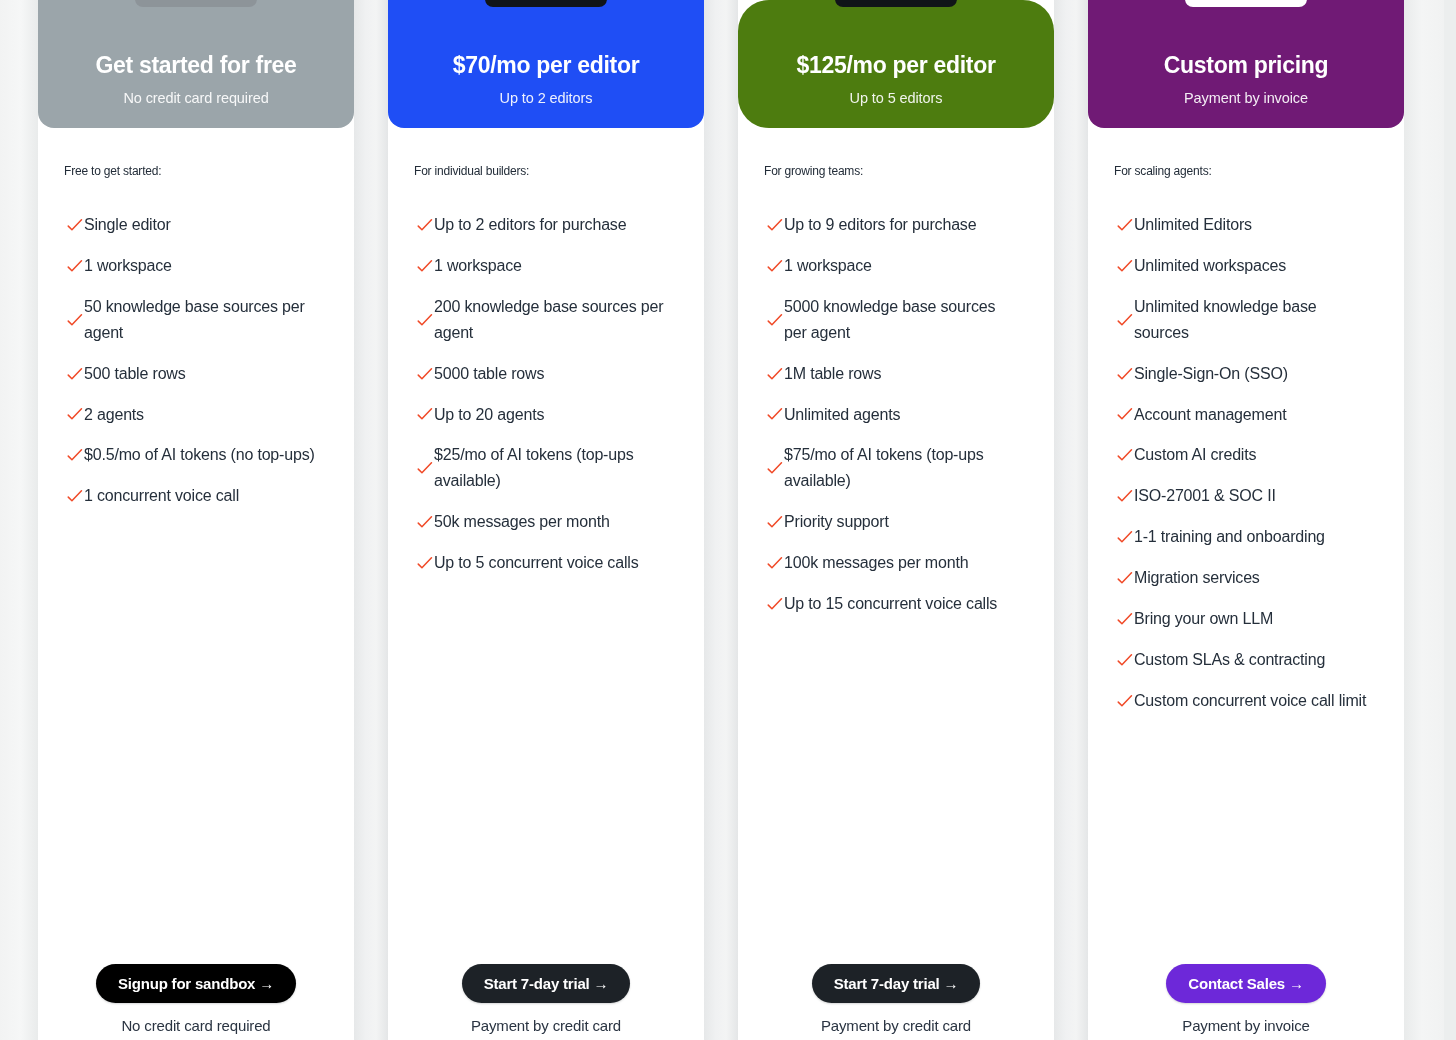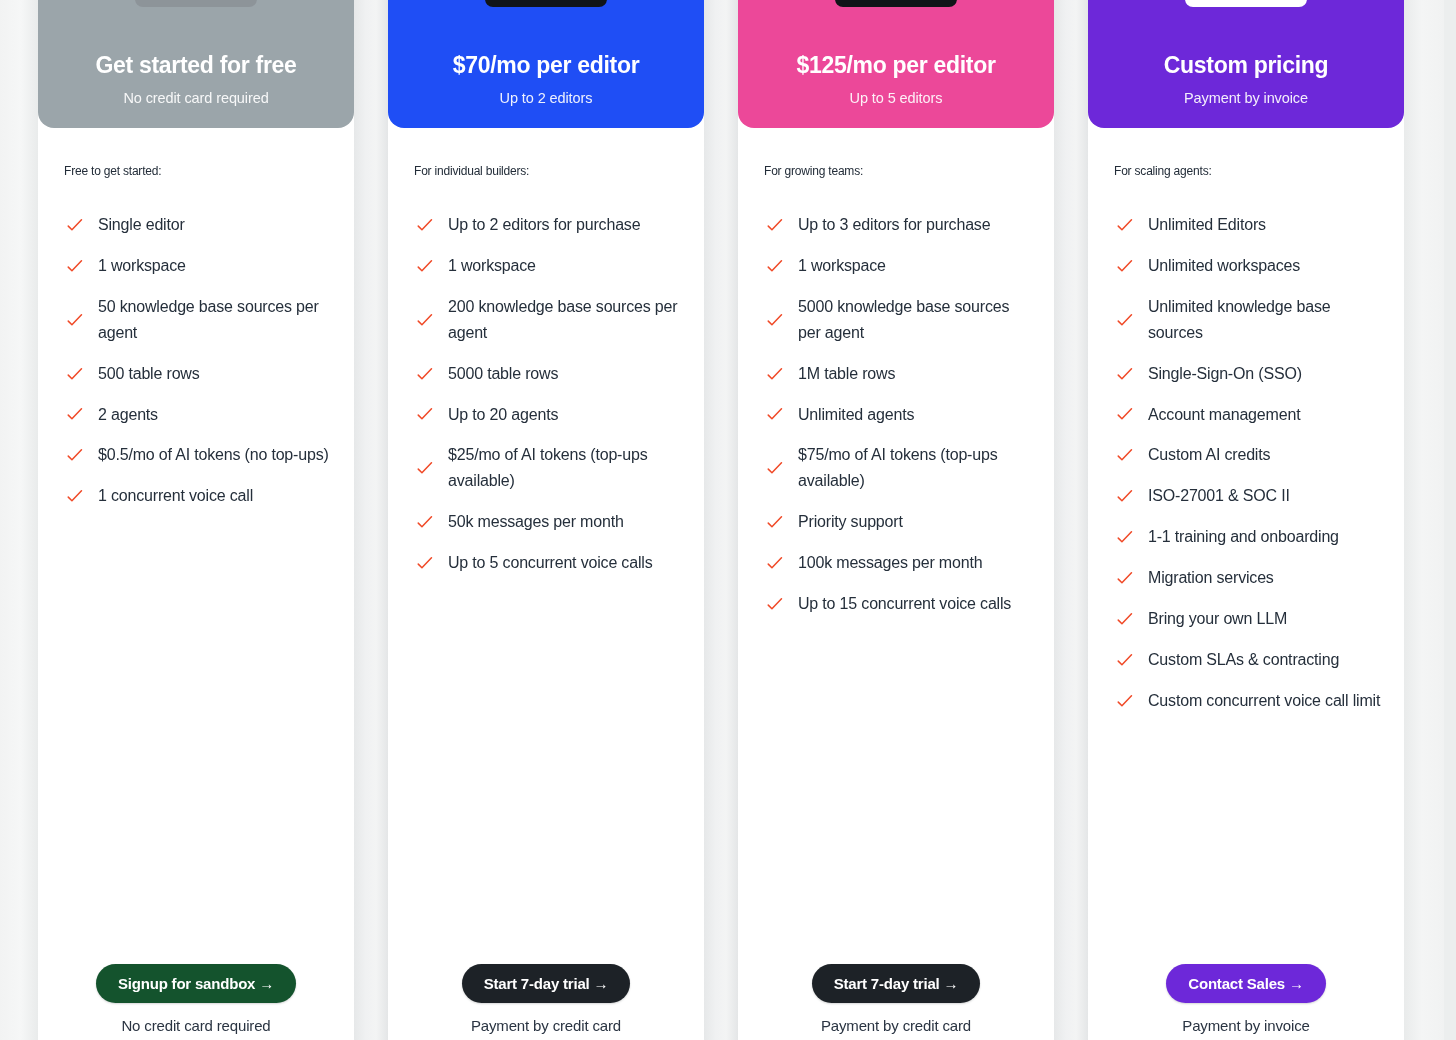--- a/index.html
+++ b/index.html
@@ -111,21 +111,20 @@
   .feature-list {
     list-style: none;
     display: flex;
     flex-direction: column;
     gap: 15px;
   }
 
   .feature-item {
     display: flex;
     align-items: center;
-    gap: 14px;
     padding-left: 2px;
   }
 
   .check-icon {
     flex: 0 0 18px;
     width: 18px;
     height: 18px;
     display: block;
   }
 
@@ -223,21 +222,21 @@
           </li>
           <li class="feature-item">
             <span class="check-icon"><svg viewBox="0 0 20 20" width="18" height="18" aria-hidden="true">
                 <path d="M2.5 11.2 L6.6 15.2 L17.2 4.2" fill="none" stroke="#f04a28" stroke-width="1.7" stroke-linecap="round" stroke-linejoin="round"></path>
               </svg></span>
             <span class="feature-text">1 concurrent voice call</span>
           </li>
         </ul>
       </div>
       <div class="plan-footer">
-        <button class="cta-button" style="background:#14532d;text-align:center;">Signup for sandbox →</button>
+        <button class="cta-button" style="background:#000000;text-align:center;">Signup for sandbox →</button>
         <div class="footer-note">No credit card required</div>
       </div>
     </div>
     <div class="gutter"></div>
     <div class="plan-card individual">
       <div class="plan-banner" style="background:#1f4ef5;">
         <div class="plan-badge-stub" style="background:#101418;"></div>
         <div class="plan-price">$70/mo per editor</div>
         <div class="plan-subnote">Up to 2 editors</div>
       </div>
@@ -294,33 +293,33 @@
           </li>
         </ul>
       </div>
       <div class="plan-footer">
         <button class="cta-button" style="background:#1d2227;">Start 7-day trial →</button>
         <div class="footer-note">Payment by credit card</div>
       </div>
     </div>
     <div class="gutter"></div>
     <div class="plan-card teams">
-      <div class="plan-banner" style="background:#ec4899;">
+      <div class="plan-banner" style="background:#4d7c0f;border-radius:31px;">
         <div class="plan-badge-stub" style="background:#101418;"></div>
         <div class="plan-price">$125/mo per editor</div>
         <div class="plan-subnote">Up to 5 editors</div>
       </div>
       <div class="plan-body">
         <div class="plan-tagline">For growing teams:</div>
         <ul class="feature-list">
           <li class="feature-item">
             <span class="check-icon"><svg viewBox="0 0 20 20" width="18" height="18" aria-hidden="true">
                 <path d="M2.5 11.2 L6.6 15.2 L17.2 4.2" fill="none" stroke="#f04a28" stroke-width="1.7" stroke-linecap="round" stroke-linejoin="round"></path>
               </svg></span>
-            <span class="feature-text">Up to 3 editors for purchase</span>
+            <span class="feature-text">Up to 9 editors for purchase</span>
           </li>
           <li class="feature-item">
             <span class="check-icon"><svg viewBox="0 0 20 20" width="18" height="18" aria-hidden="true">
                 <path d="M2.5 11.2 L6.6 15.2 L17.2 4.2" fill="none" stroke="#f04a28" stroke-width="1.7" stroke-linecap="round" stroke-linejoin="round"></path>
               </svg></span>
             <span class="feature-text">1 workspace</span>
           </li>
           <li class="feature-item">
             <span class="check-icon"><svg viewBox="0 0 20 20" width="18" height="18" aria-hidden="true">
                 <path d="M2.5 11.2 L6.6 15.2 L17.2 4.2" fill="none" stroke="#f04a28" stroke-width="1.7" stroke-linecap="round" stroke-linejoin="round"></path>
@@ -365,21 +364,21 @@
           </li>
         </ul>
       </div>
       <div class="plan-footer">
         <button class="cta-button" style="background:#1d2227;">Start 7-day trial →</button>
         <div class="footer-note">Payment by credit card</div>
       </div>
     </div>
     <div class="gutter"></div>
     <div class="plan-card enterprise">
-      <div class="plan-banner" style="background:#6d28d9;justify-content:flex-end;">
+      <div class="plan-banner" style="background:#701a75;justify-content:flex-end;">
         <div class="plan-badge-stub" style="background:#ffffff;"></div>
         <div class="plan-price">Custom pricing</div>
         <div class="plan-subnote">Payment by invoice</div>
       </div>
       <div class="plan-body">
         <div class="plan-tagline">For scaling agents:</div>
         <ul class="feature-list">
           <li class="feature-item">
             <span class="check-icon"><svg viewBox="0 0 20 20" width="18" height="18" aria-hidden="true">
                 <path d="M2.5 11.2 L6.6 15.2 L17.2 4.2" fill="none" stroke="#f04a28" stroke-width="1.7" stroke-linecap="round" stroke-linejoin="round"></path>

